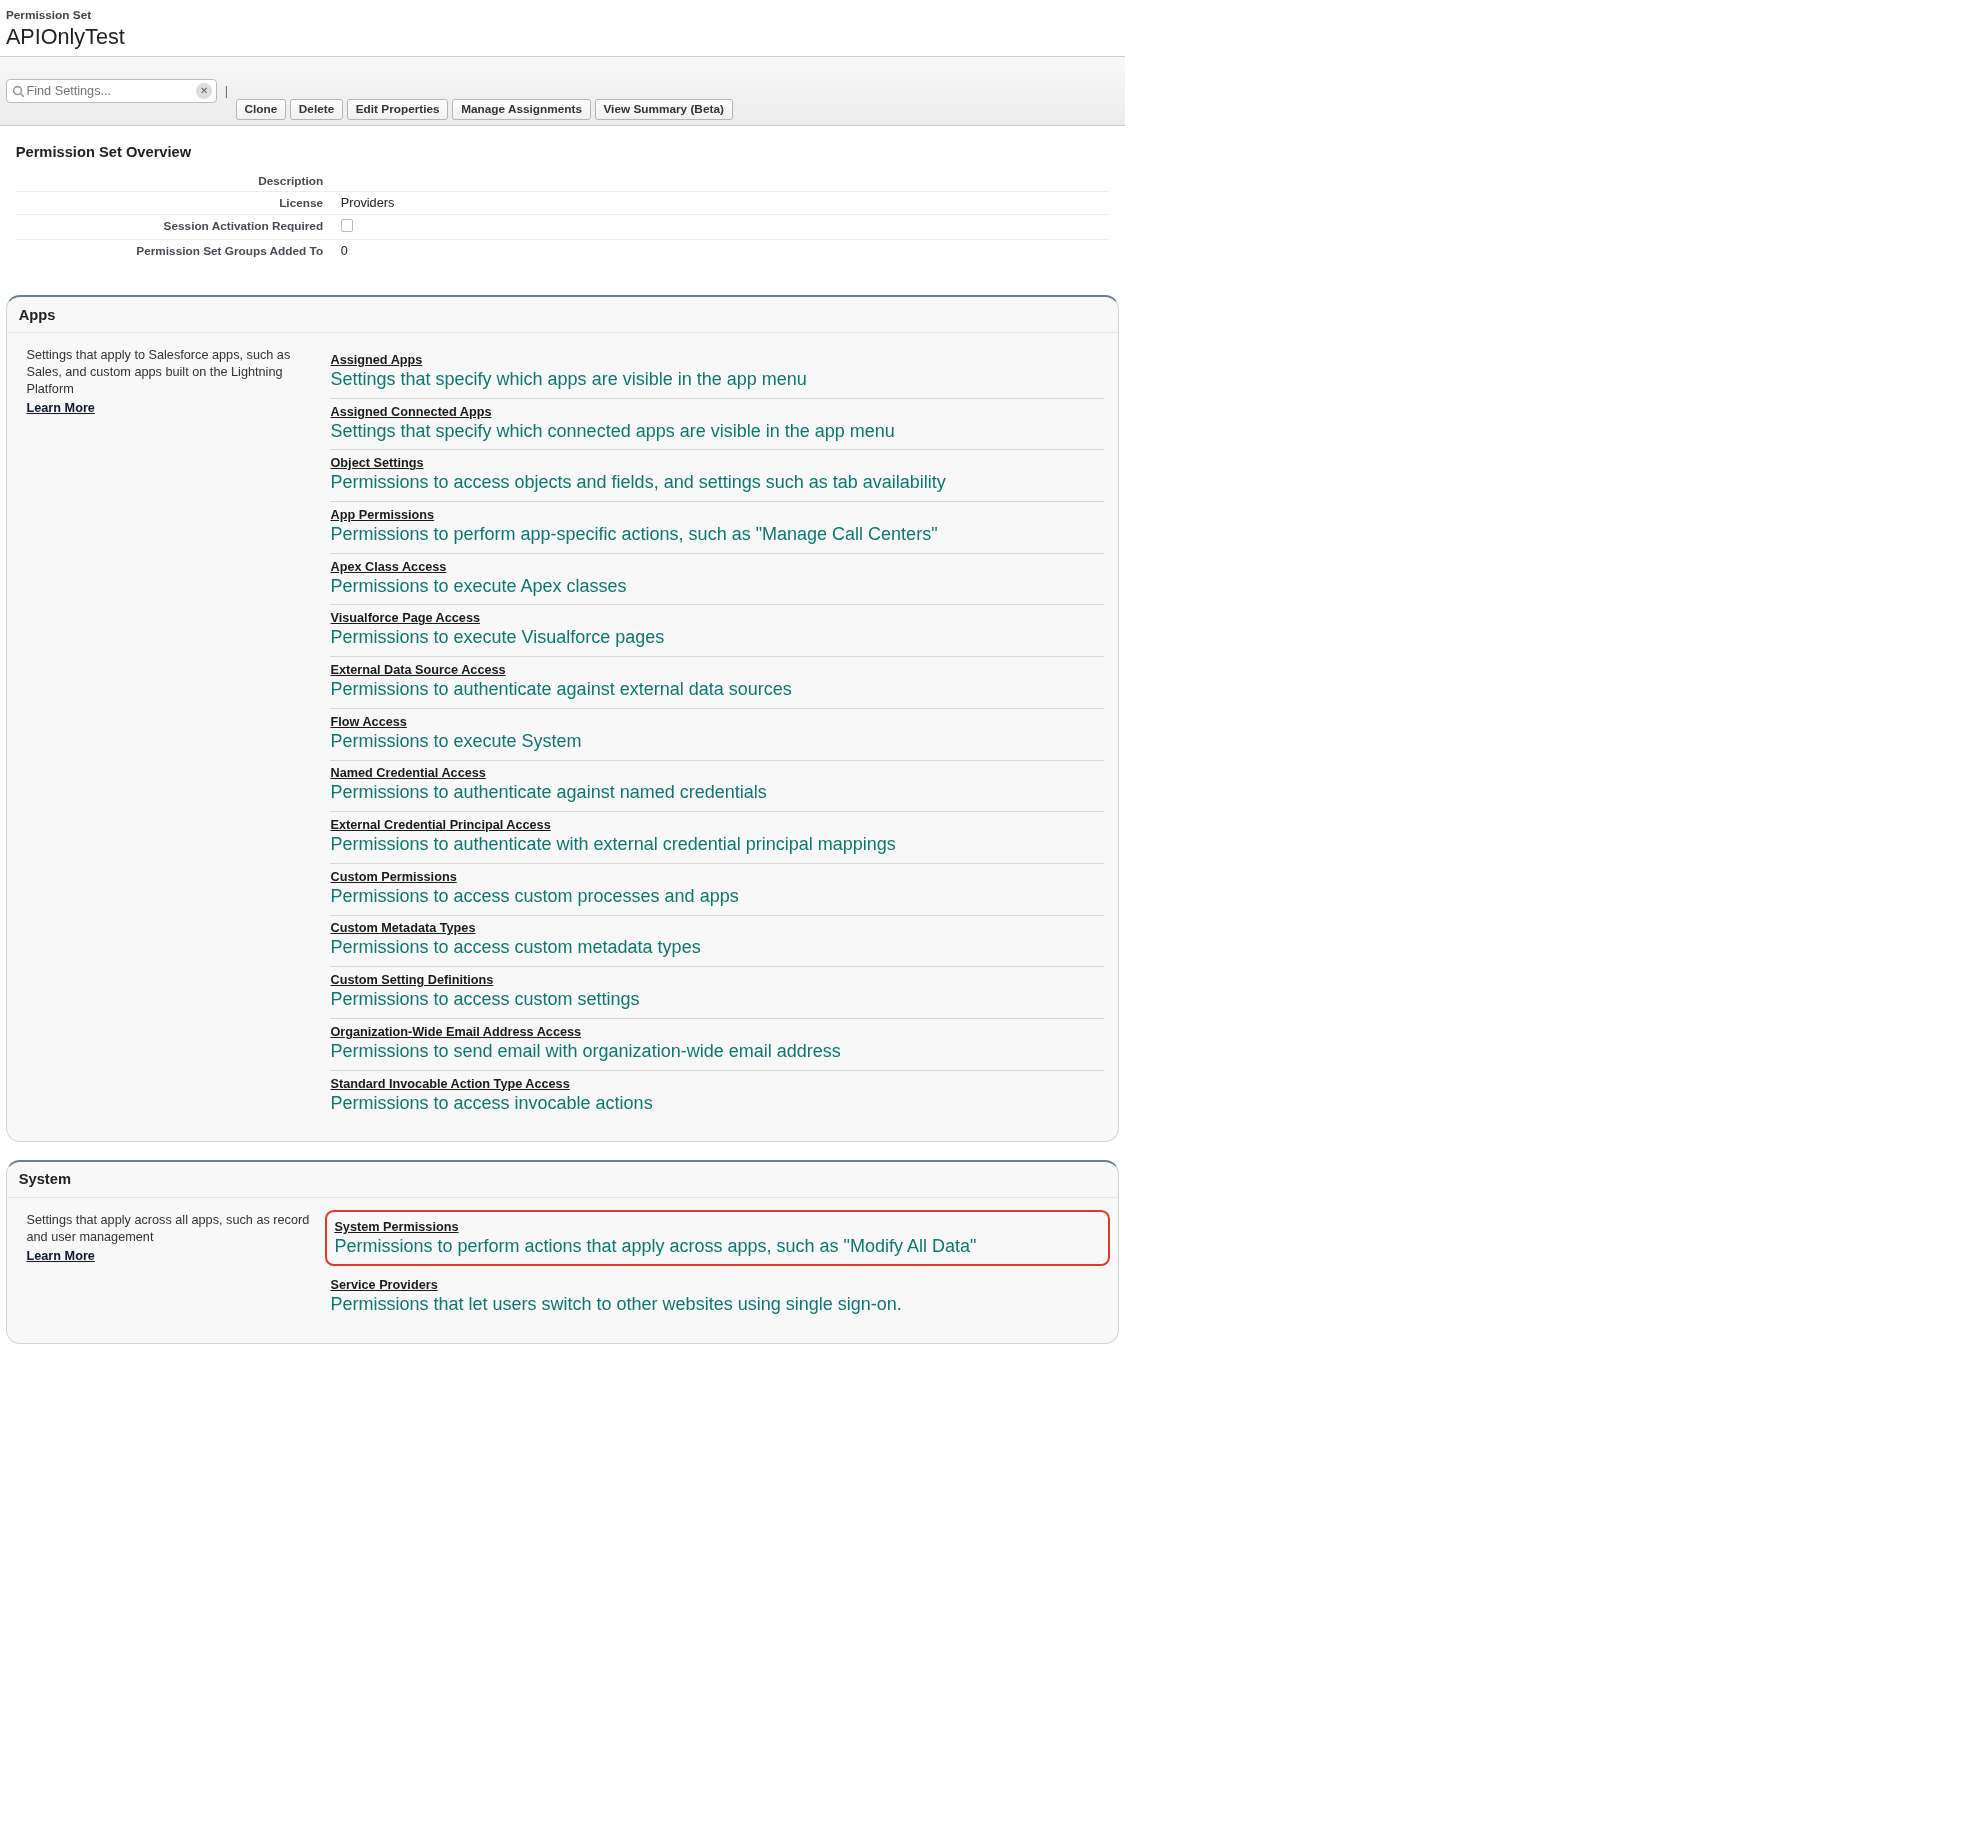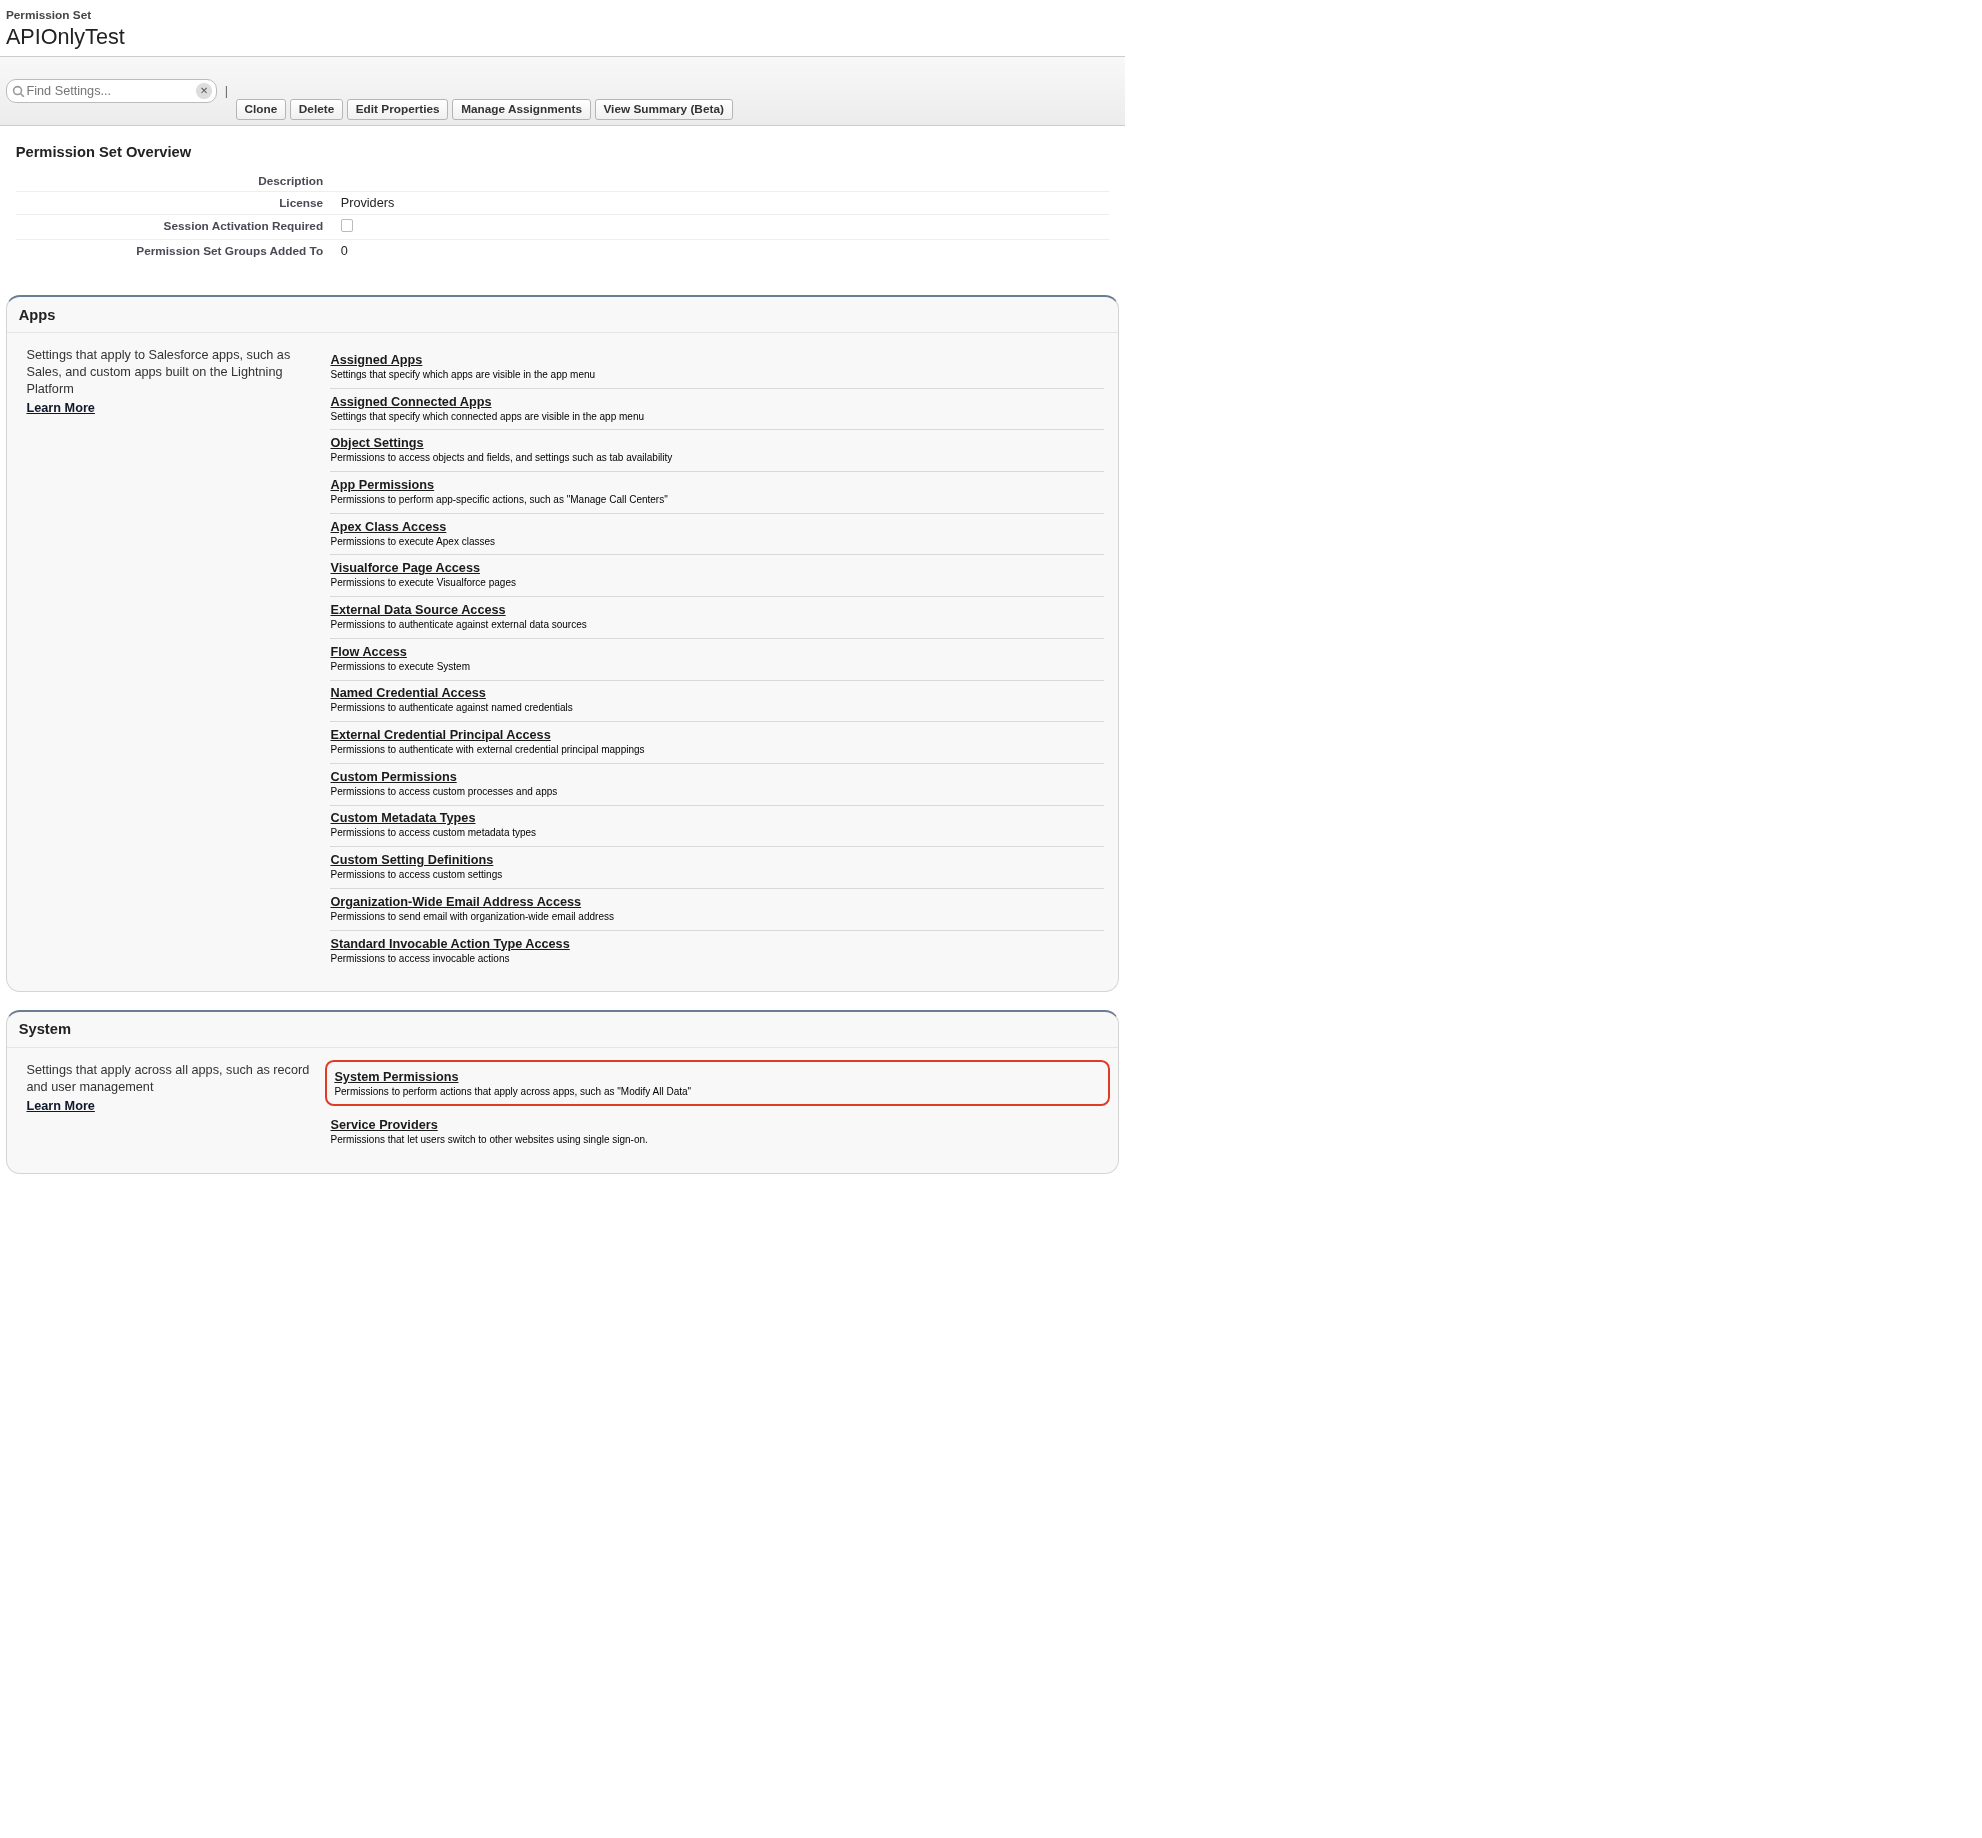--- a/index.html
+++ b/index.html
@@ -30,21 +30,21 @@
     background: linear-gradient(#f8f8f8, #ececec);
     padding: 4.9px 5.9px;
     display: flex;
     align-items: center;
     gap: 3.9px;
   }
   .search-wrap {
     display: flex;
     align-items: center;
     border: 1px solid #bbb;
-    border-radius: 10px;
+    border-radius: 4px;
     background: #fff;
     width: 211px;
     height: 23.5px;
     padding: 0 3.9px;
   }
   .search-wrap input {
     border: none;
     outline: none;
     flex: 1;
     font-size: 12.7px;
@@ -169,22 +169,22 @@
   }
   .link-item:last-child { border-bottom: none; }
   .link-title {
     font-size: 12.7px;
     font-weight: bold;
     text-decoration: underline;
     color: #1a1a1a;
     cursor: pointer;
   }
   .link-desc {
-    font-size: 10px;
-    color: #000000;
+    font-size: 18px;
+    color: #0f766e;
     margin-top: 2px;
   }
 </style>
 </head>
 <body>
 
 <div class="page-header">
   <div class="page-type">Permission Set</div>
   <div class="page-title">APIOnlyTest</div>
 </div>

